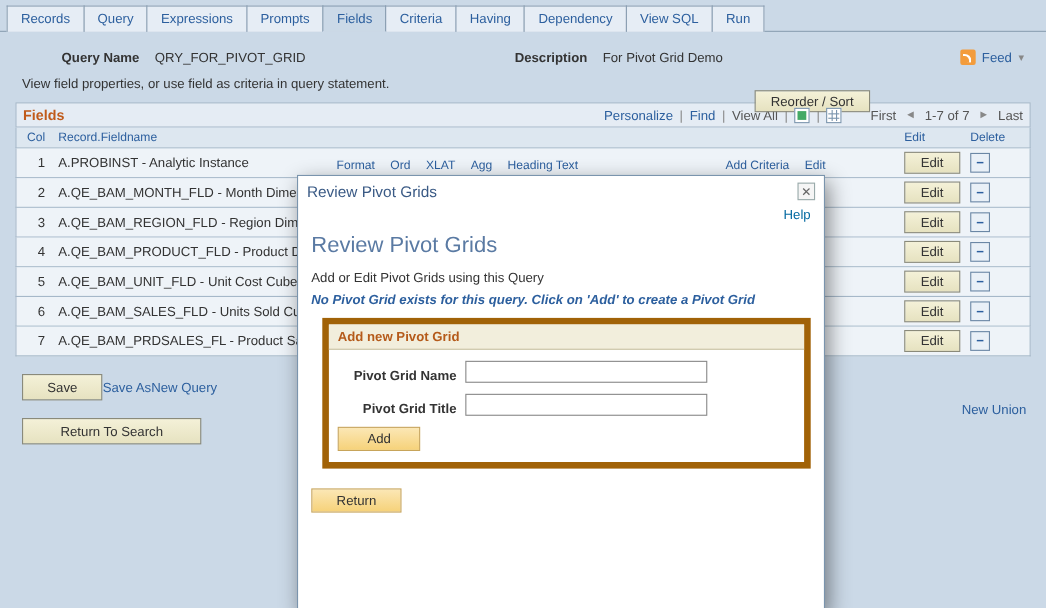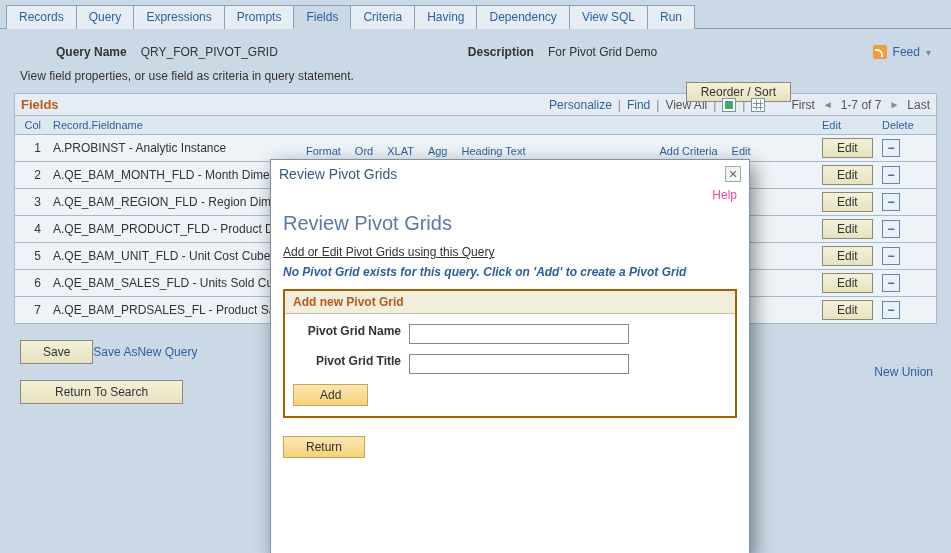--- a/index.html
+++ b/index.html
@@ -217,43 +217,44 @@
   }
   .modal-close{
     margin-left:auto;
     width:16px;height:16px;
     border:1px solid #9aa;
     display:flex;align-items:center;justify-content:center;
     font-size:11px;color:#666;cursor:pointer;
     background:#f5f5f5;
   }
   .modal-help{
-    display:block;text-align:right;padding:0 12px;color:#ec4899;cursor:pointer;
+    display:block;text-align:right;padding:0 12px;color:#0369a1;cursor:pointer;
   }
   .modal-body{padding:4px 12px;}
   .modal-h1{
     color:#5a7aa3;
     font-size:20px;
     font-weight:normal;
     margin:6px 0 10px 0;
   }
-  .modal-line{color:#333;margin-bottom:6px;text-decoration:underline;}
+  .modal-line{color:#333;margin-bottom:6px;}
   .modal-info{color:#2c5f9e;font-weight:bold;margin-bottom:10px;font-style:italic;}
   .section{
-    border:2px solid #a16207;
+    border:6px solid #a16207;
+    margin-left:10px;
   }
   .section-head{
     background:#f2eedc;
     color:#b55a1a;
     font-weight:bold;
     padding:4px 8px;
     border-bottom:1px solid #c9c1a3;
   }
   .section-body{padding:10px 8px;}
-  .form-row{display:flex;align-items:flex-start;margin-bottom:10px;}
+  .form-row{display:flex;align-items:flex-end;margin-bottom:10px;}
   .form-row label{width:108px;text-align:right;margin-right:8px;font-weight:bold;color:#333;font-size:12px;}
   .form-row input{
     width:220px;height:20px;border:1px solid #888;padding:1px 4px;font-size:12px;
   }
   .modal-footer-btn{margin-top:18px;}
   .tool-icon{
     display:inline-block;width:14px;height:14px;
     border:1px solid #7a94ad;background:#fff;position:relative;cursor:pointer;
   }
   .tool-icon.export::after{

